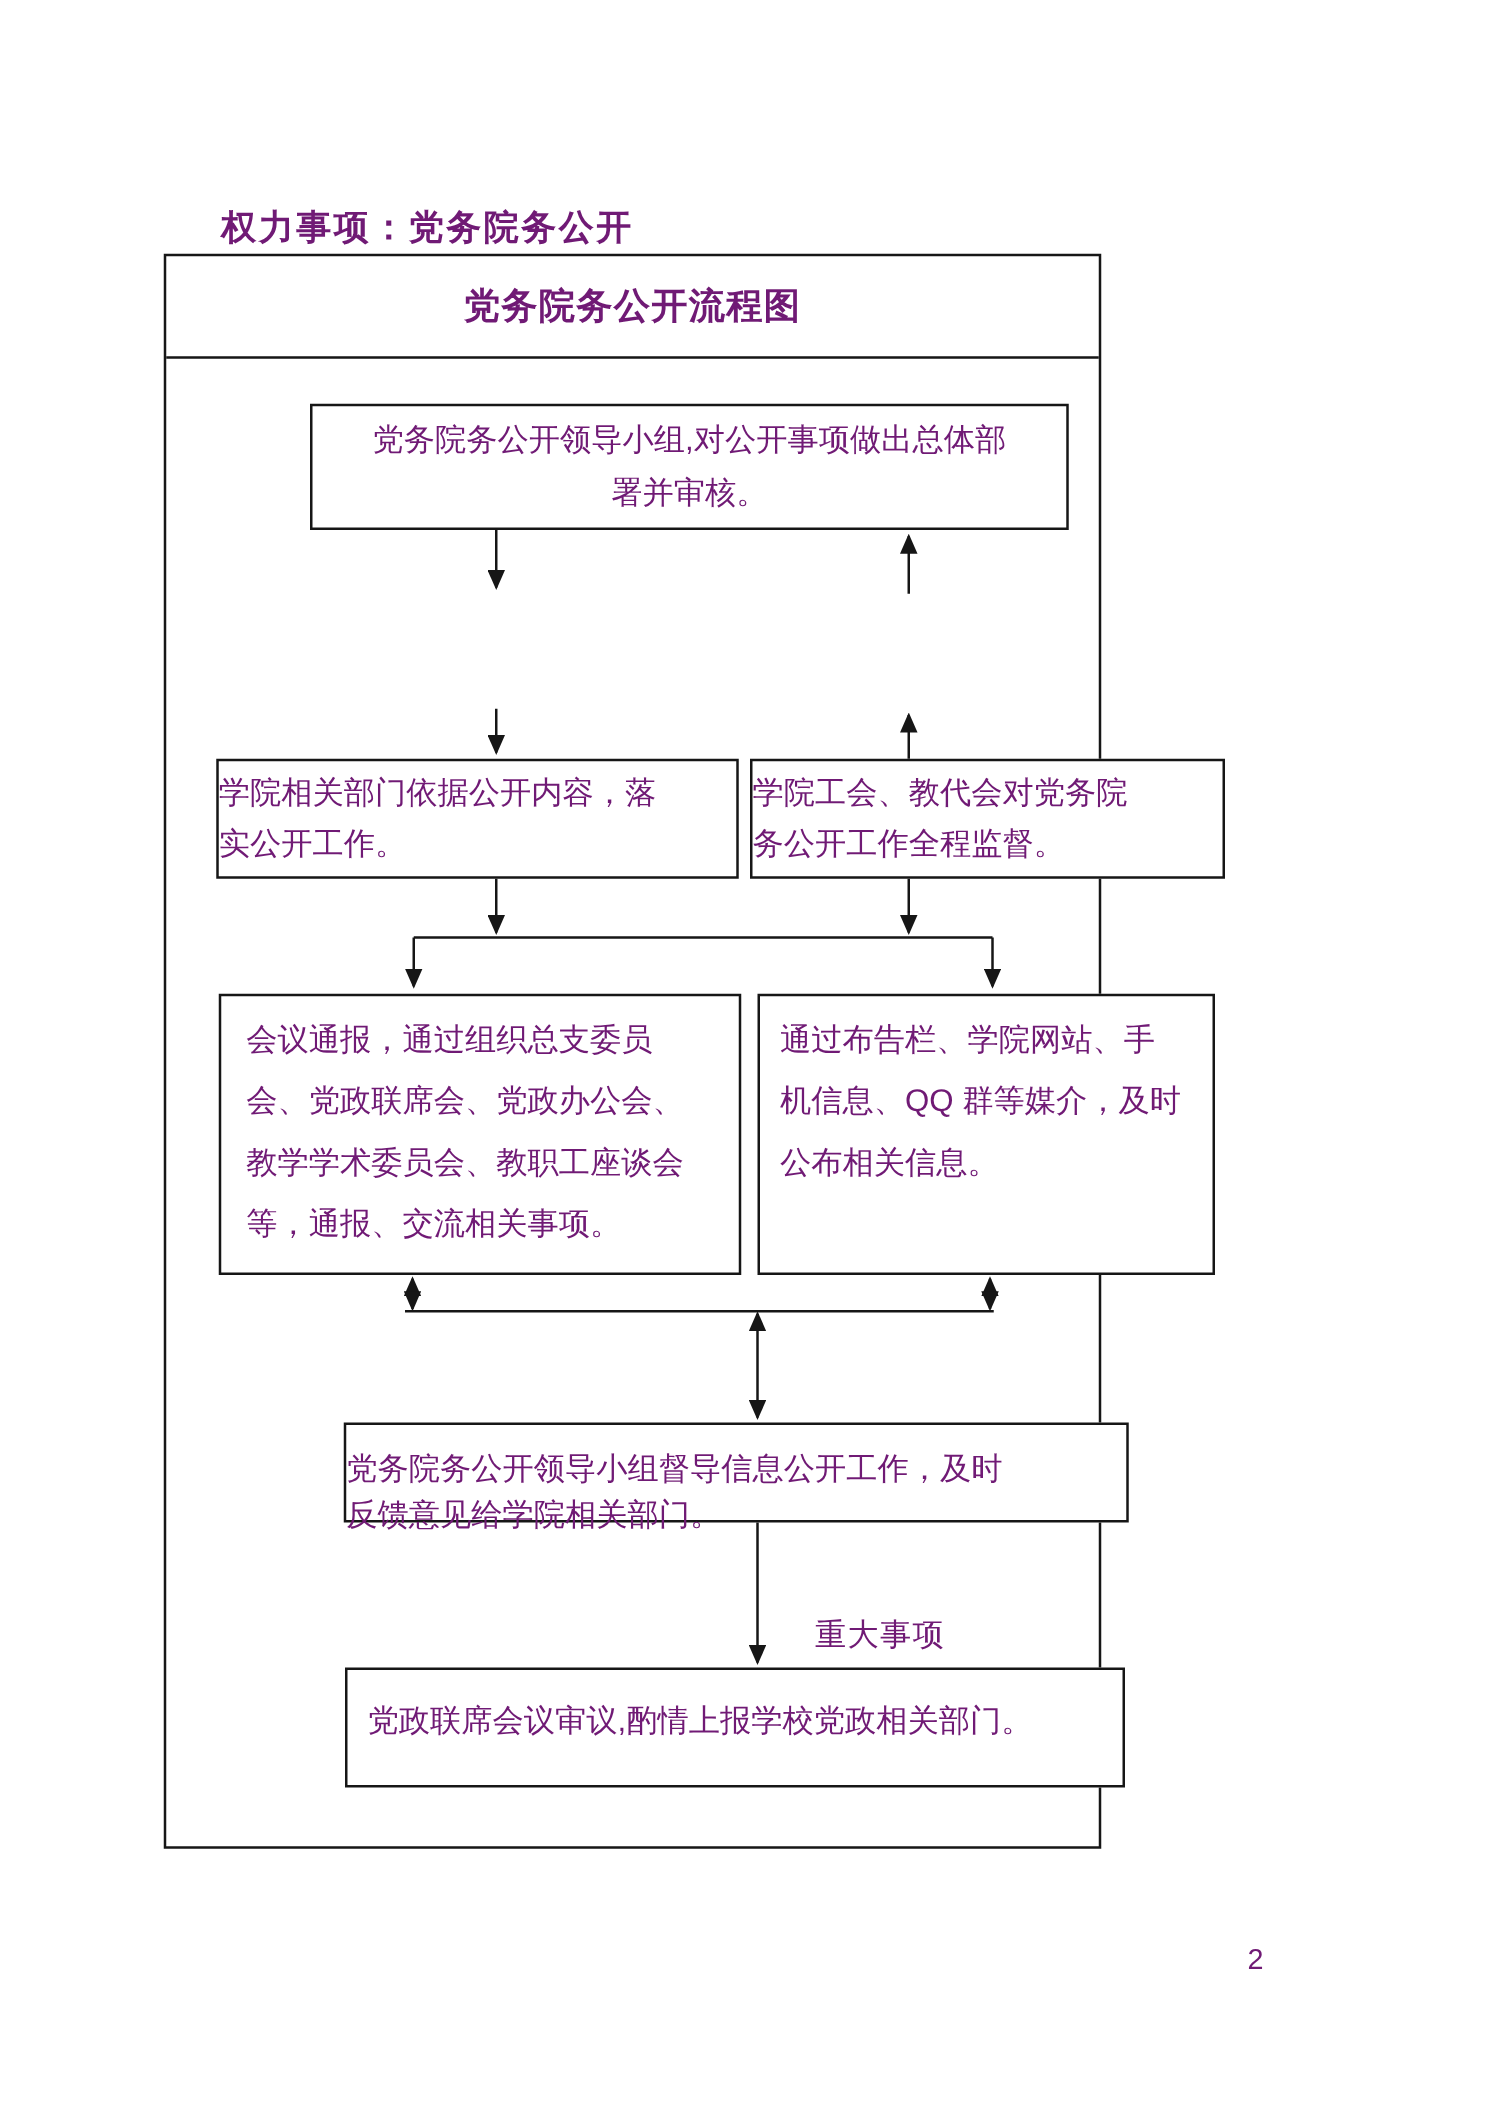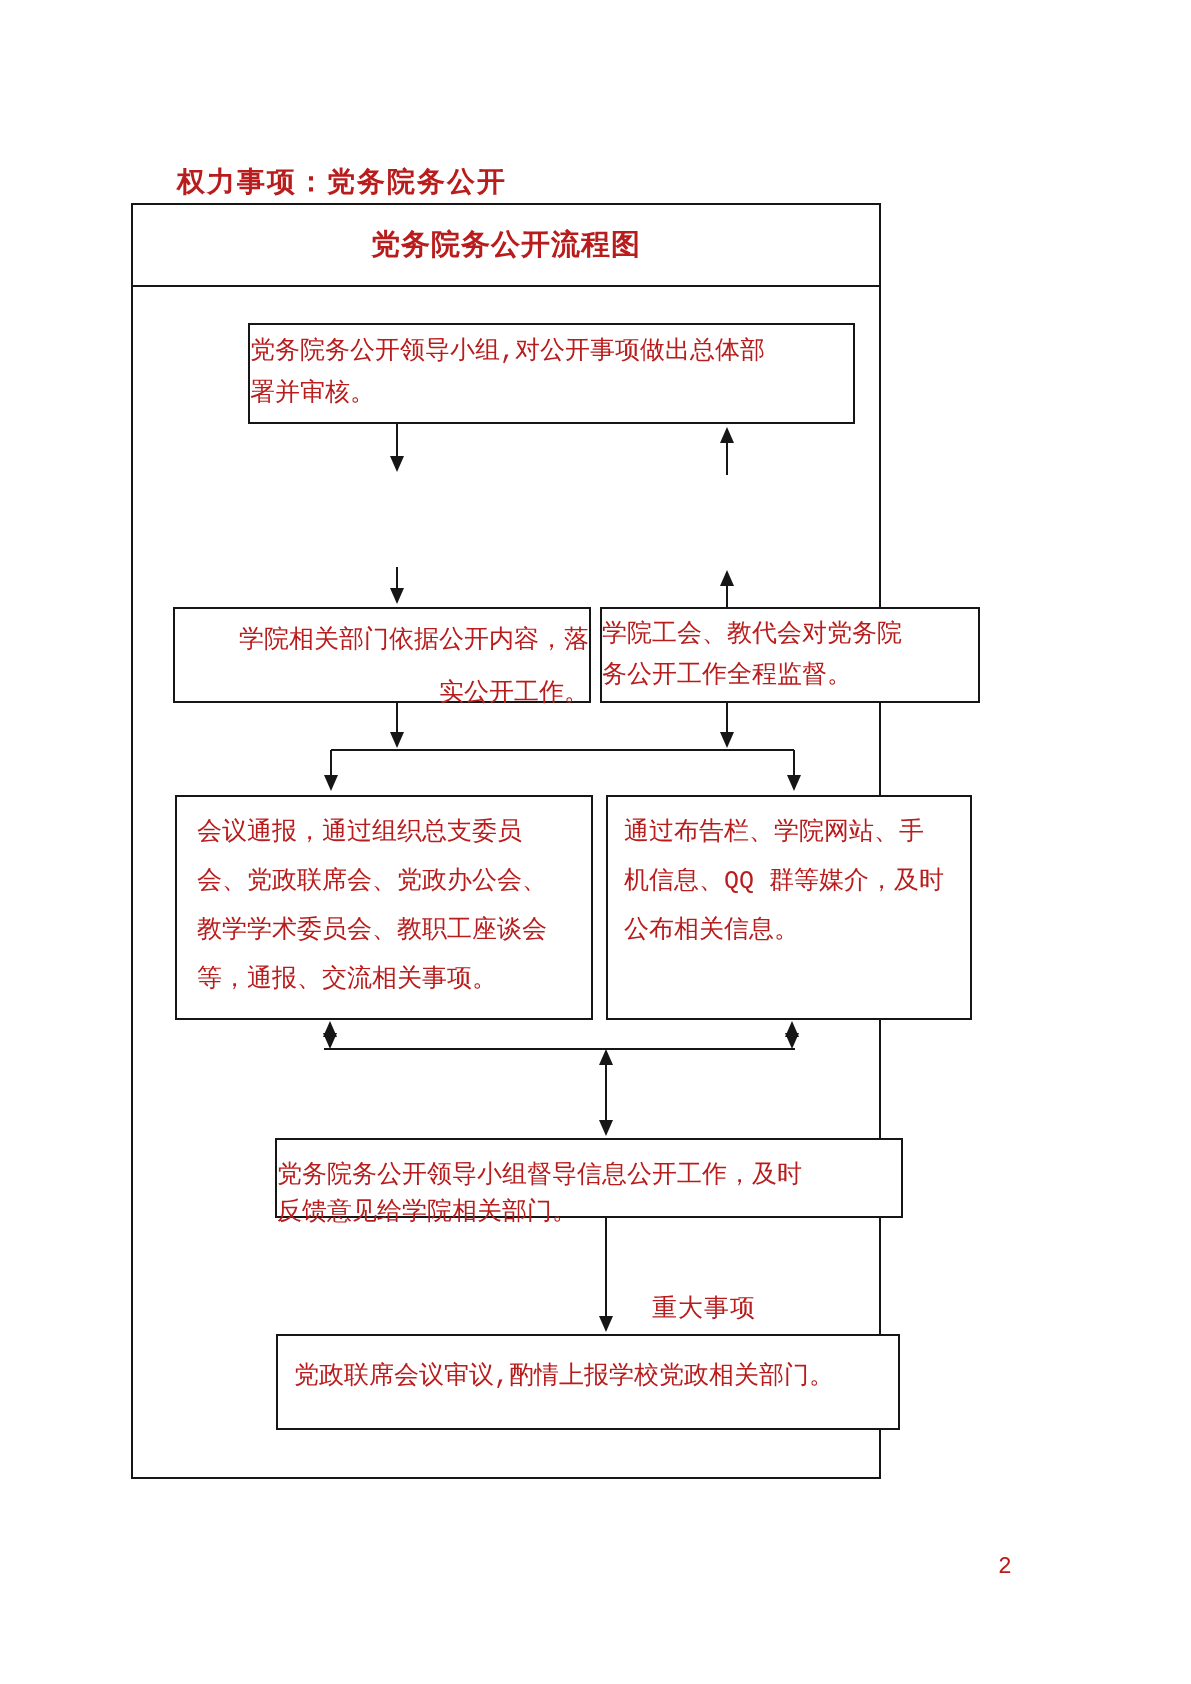--- a/index.html
+++ b/index.html
@@ -1,22 +1,22 @@
 <!DOCTYPE html>
 <html lang="zh"><head>
 <meta charset="utf-8">
 <style>
   html, body { margin: 0; padding: 0; background: #e8e8e8; }
   .page {
     position: relative;
     width: 1191px;
     height: 1684px;
     background: #ffffff;
-    font-family: Liberation Mono, monospace;
-    color: #b91c1c;
+    font-family: Liberation Sans, sans-serif;
+    color: #701a75;
     overflow: hidden;
   }
   .doc-heading {
     position: absolute;
     left: 177px;
     top: 163px;
     font-size: 28px;
     font-weight: bold;
     letter-spacing: 2px;
     white-space: nowrap;
@@ -47,23 +47,23 @@
     letter-spacing: 1px;
   }
   .node {
     position: absolute;
     border: 2px solid #161616;
     box-sizing: border-box;
     background: #ffffff;
     font-size: 25px;
     white-space: pre-line;
   }
-  #box1 { left:248px; top:323px; width:607px; height:101px; text-align:left; line-height:42px; padding-top:6px; }
+  #box1 { left:248px; top:323px; width:607px; height:101px; text-align:center; line-height:42px; padding-top:6px; }
   #box2 { left:248px; top:475px; width:607px; height:92px;  line-height:40px; padding:4px 20px 0 16px; }
-  #box3l{ left:173px; top:607px; width:418px; height:96px;  text-align:right; line-height:53px; padding-top:5px; }
+  #box3l{ left:173px; top:607px; width:418px; height:96px;  text-align:left; line-height:41px; padding-top:5px; }
   #box3r{ left:600px; top:607px; width:380px; height:96px;  line-height:41px; padding-top:5px; }
   #box4l{ left:175px; top:795px; width:418px; height:225px; line-height:49px; padding:11px 16px 0 20px; }
   #box4r{ left:606px; top:795px; width:366px; height:225px; line-height:49px; padding:11px 12px 0 16px; }
   #box5 { left:275px; top:1138px; width:628px; height:80px; line-height:37px; padding-top:17px; }
   #box6 { left:276px; top:1334px; width:624px; height:96px; line-height:30px; padding:26px 10px 0 16px; }
   .edge-label {
     position: absolute;
     left: 652px;
     top: 1248px;
     font-size: 25px;

